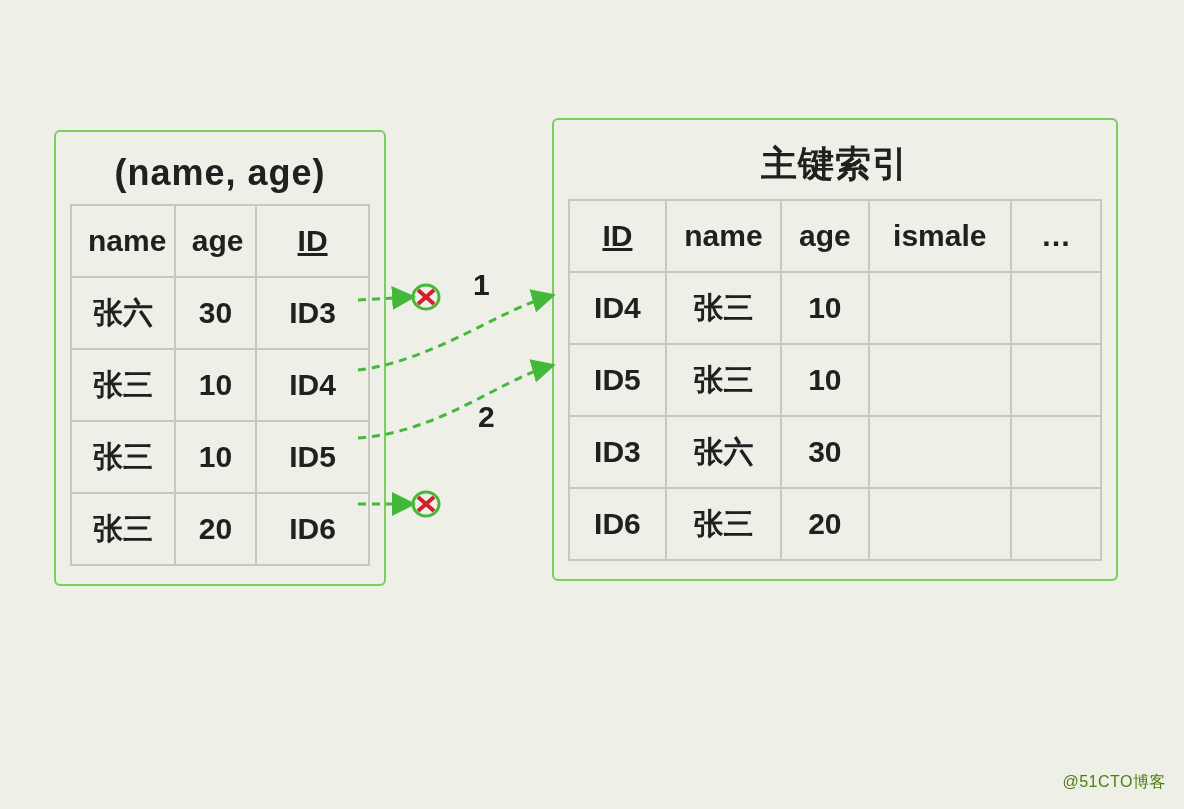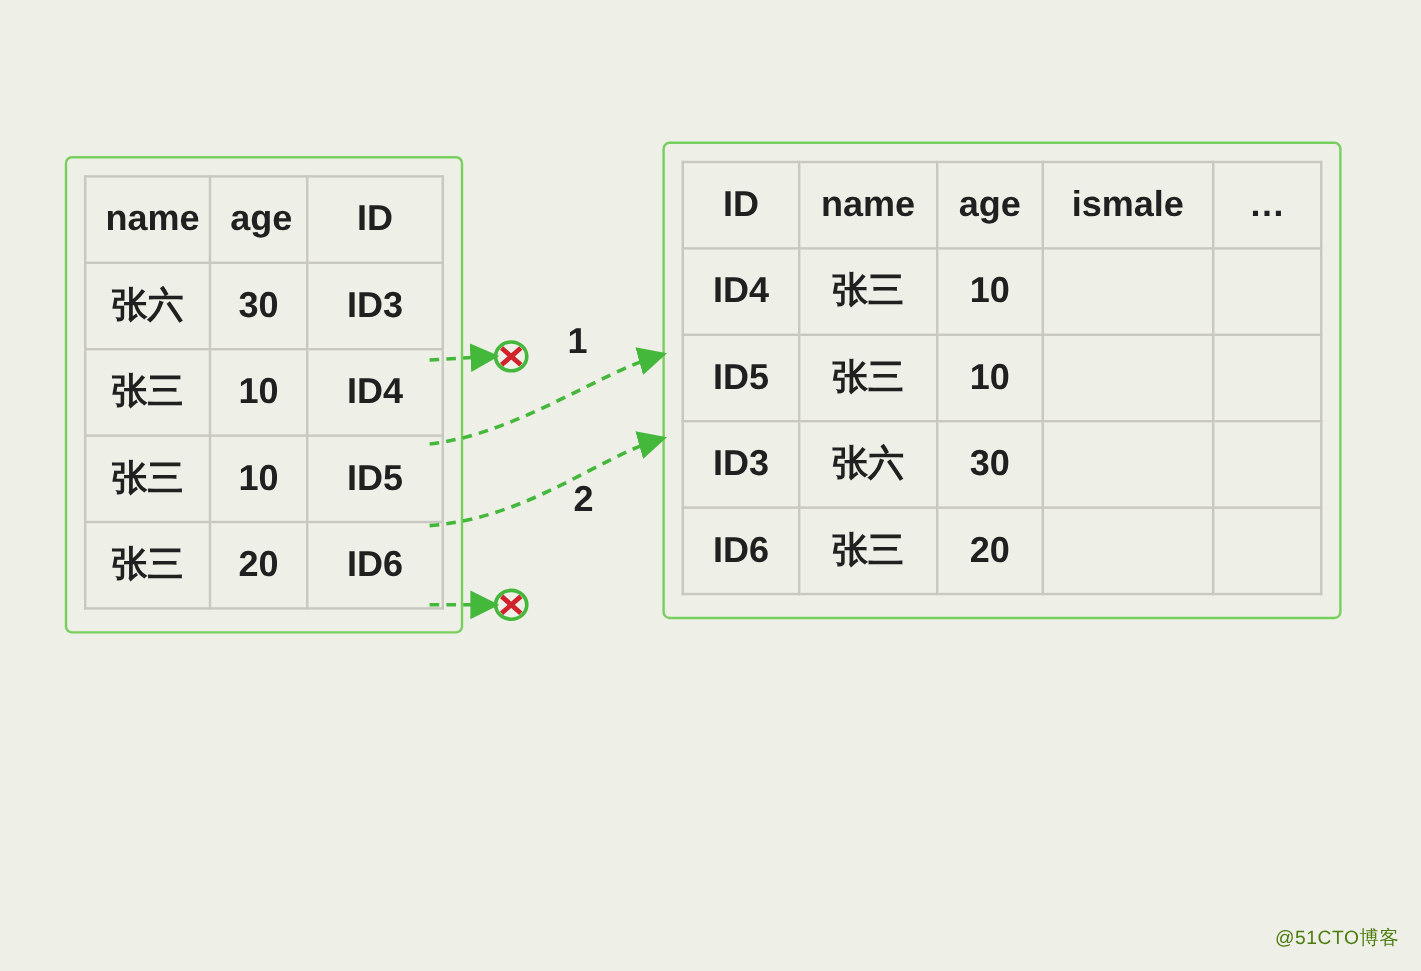--- a/index.html
+++ b/index.html
@@ -41,21 +41,21 @@
     line-height: 1.2;
   }
   .l-name { width: 92px; }
   .l-age  { width: 72px; }
   .l-id   { width: 100px; }
   .r-id   { width: 86px; }
   .r-name { width: 102px; }
   .r-age  { width: 78px; }
   .r-ismale { width: 126px; }
   .r-ell  { width: 80px; }
-  .underline { }
+  .underline { text-decoration: underline; }
   .watermark {
     position: absolute;
     bottom: 16px;
     right: 18px;
     font-family: "Microsoft YaHei", sans-serif;
     font-size: 16px;
     color: #4d7c0f;
     letter-spacing: 0.5px;
   }
   .anno {
@@ -68,20 +68,21 @@
     position: absolute;
     left: 0; top: 0;
     width: 1184px; height: 809px;
     pointer-events: none;
   }
 </style>
 </head>
 <body>
 
 <div class="panel" style="left:54px; top:130px; width:300px;">
+  <div class="panel-title">(name, age)</div>
   <table style="width:100%;">
     <colgroup>
       <col class="l-name">
         <col class="l-age">
         <col class="l-id">
     </colgroup>
     <thead>
       <tr>
         <th>name</th>
         <th>age</th>
@@ -107,20 +108,21 @@
       <tr>
         <td>张三</td>
         <td>20</td>
         <td>ID6</td>
       </tr>
     </tbody>
   </table>
 </div>
 
 <div class="panel" style="left:552px; top:118px; width:534px;">
+  <div class="panel-title">主键索引</div>
   <table style="width:100%;">
     <colgroup>
       <col class="r-id">
         <col class="r-name">
         <col class="r-age">
         <col class="r-ismale">
         <col class="r-ell">
     </colgroup>
     <thead>
       <tr>

